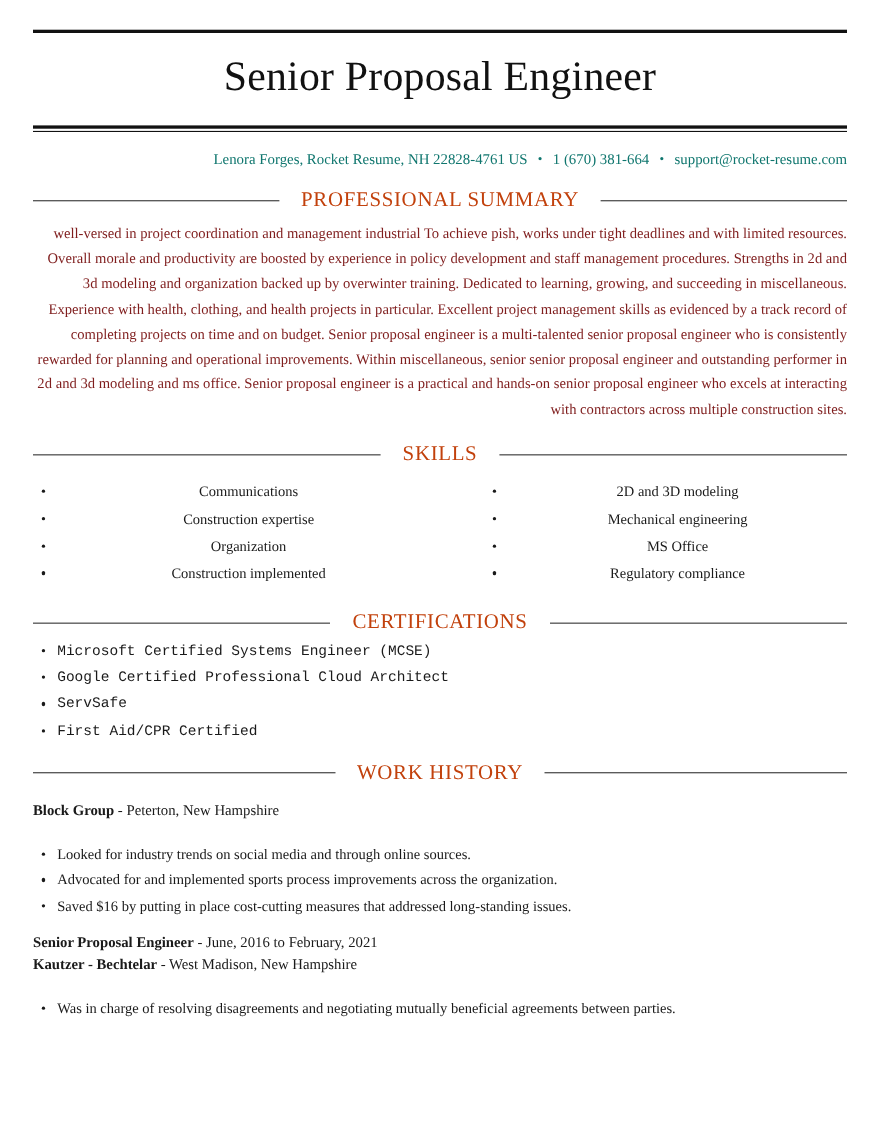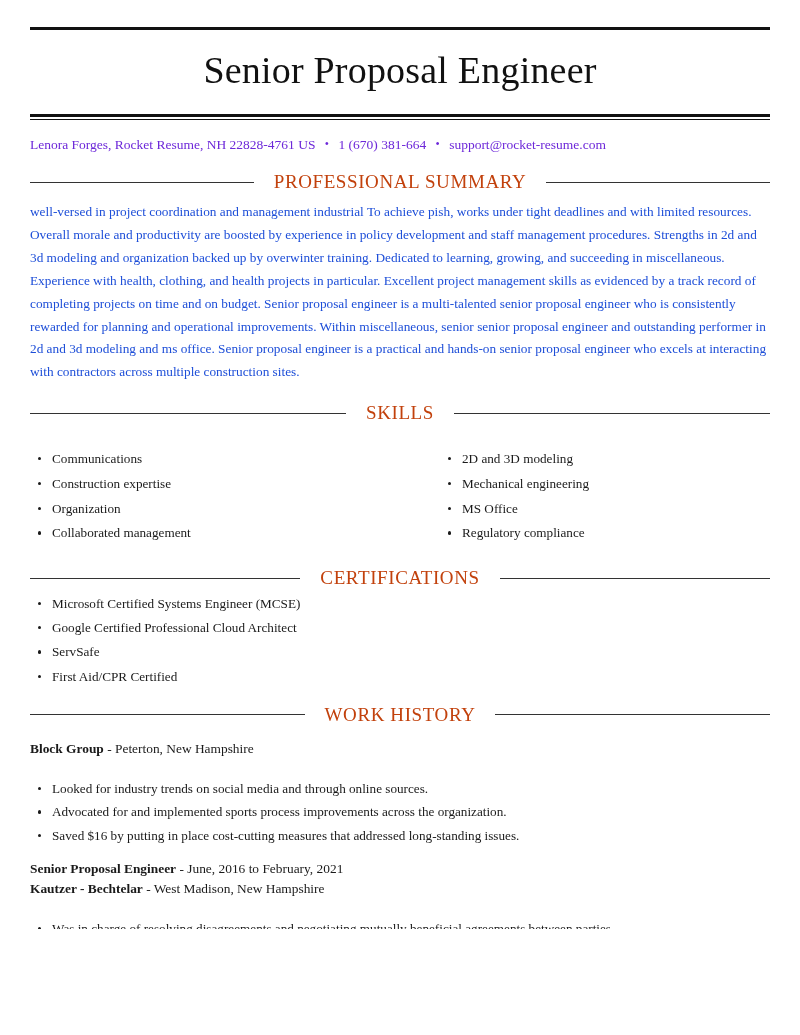--- a/index.html
+++ b/index.html
@@ -48,24 +48,24 @@
   .rule-double .d1 {
     height: 0;
     border-top: 3px solid #111;
   }
   .rule-double .d2 {
     height: 0;
     border-top: 1.5px solid #111;
     margin-top: 2.5px;
   }
   .contact-line {
-    text-align: left;
+    text-align: right;
     font-size: 13.5px;
     margin-top: 17px;
-    color: #6d28d9;
+    color: #0f766e;
     white-space: nowrap;
   }
   .contact-sep {
     display: inline-block;
     padding: 0 6px;
     font-size: 12px;
     vertical-align: 1px;
   }
 
   
@@ -89,23 +89,23 @@
     font-size: 19px;
     letter-spacing: 0.6px;
     color: #c2410c;
     white-space: nowrap;
   }
 
   
   .summary {
     font-size: 13.3px;
     line-height: 1.72;
-    text-align: left;
+    text-align: right;
     margin: 8px 0 0 0;
-    color: #1d4ed8;
+    color: #7f1d1d;
   }
 
   
   ul.bullets {
     list-style: none;
     margin: 6px 0 0 0;
     padding: 0;
   }
   ul.bullets li {
     position: relative;
@@ -121,35 +121,37 @@
     left: 8px;
     top: 7px;
     width: 3.2px;
     height: 3.2px;
     border-radius: 50%;
     background: #1a1a1a;
   }
 
   .skills-grid {
     display: flex;
-    margin-top: 20px;
+    margin-top: 8px;
+    text-align: center;
   }
   .skills-col {
     flex: 1 1 50%;
     box-sizing: border-box;
   }
   .skills-col.right {
     padding-left: 40px;
   }
   .skills-col ul.bullets li {
     margin-bottom: 6.5px;
   }
 
   .certs ul.bullets li {
     margin-bottom: 6px;
+    font-family: Liberation Mono, monospace;
   }
 
   
   .job {
     margin-top: 13px;
   }
   .job:first-of-type {
     margin-top: 10px;
   }
   .job-line {
@@ -203,21 +205,21 @@
       <span class="line"></span>
       <span class="label">SKILLS</span>
       <span class="line"></span>
     </div>
     <div class="skills-grid">
       <div class="skills-col left">
         <ul class="bullets">
           <li>Communications</li>
           <li>Construction expertise</li>
           <li>Organization</li>
-          <li>Collaborated management</li>
+          <li>Construction implemented</li>
         </ul>
       </div>
       <div class="skills-col right">
         <ul class="bullets">
           <li>2D and 3D modeling</li>
           <li>Mechanical engineering</li>
           <li>MS Office</li>
           <li>Regulatory compliance</li>
         </ul>
       </div>

